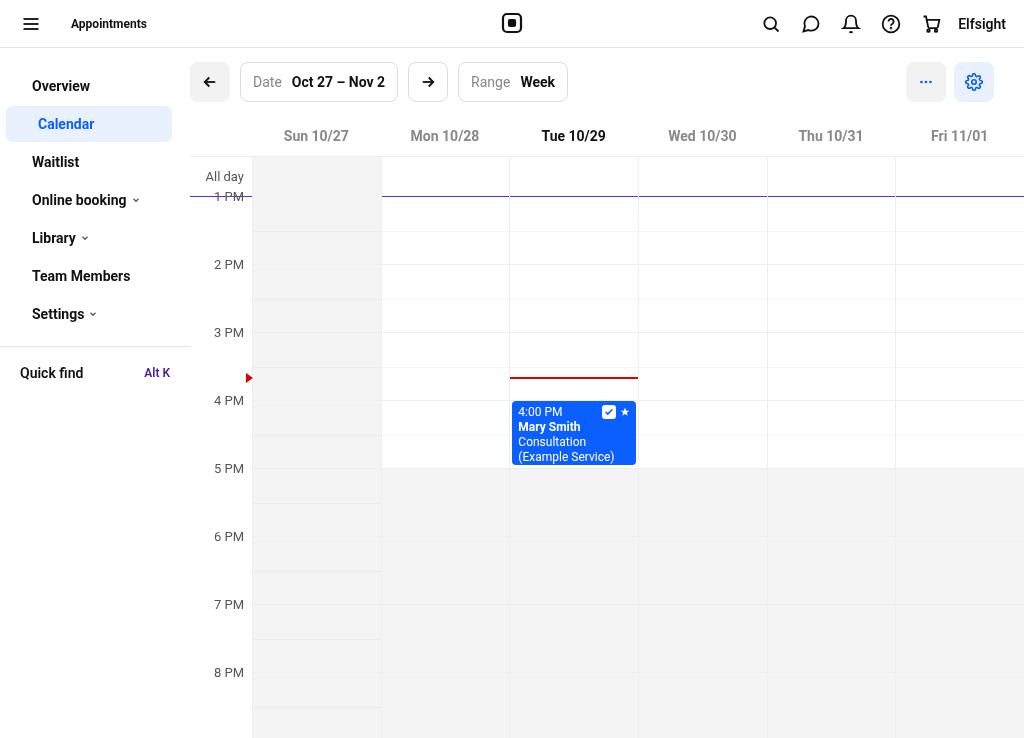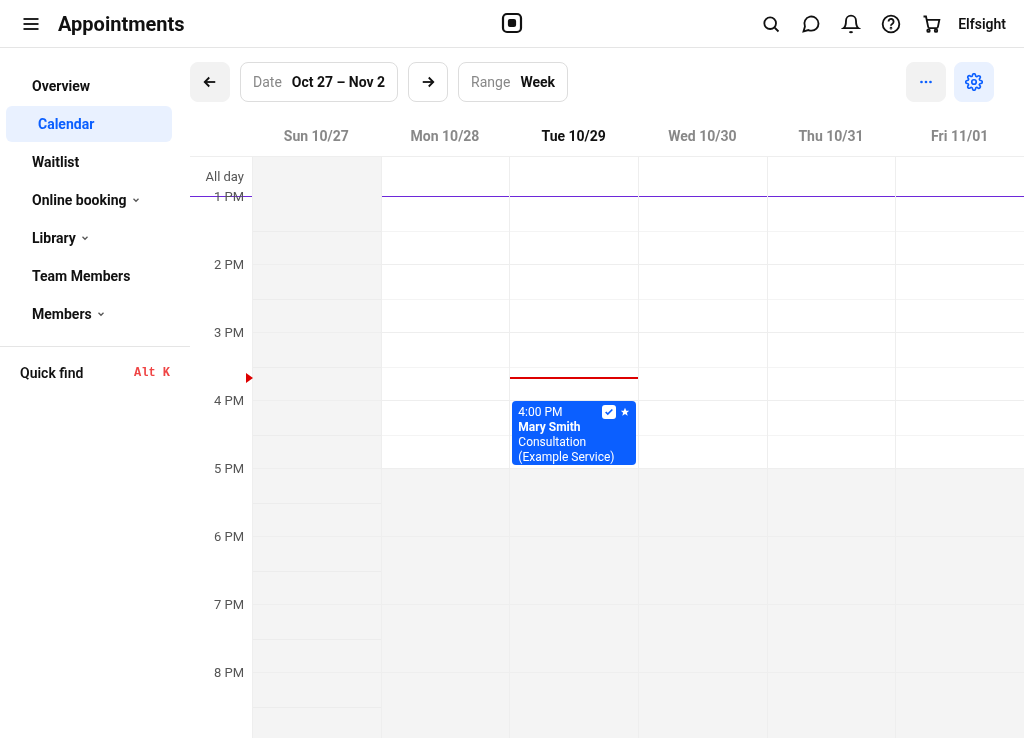--- a/index.html
+++ b/index.html
@@ -21,21 +21,22 @@
     padding: 0 18px;
     gap: 12px;
   }
   .header-left {
     display: flex;
     align-items: center;
     gap: 14px;
   }
   .header-title {
     font-weight: 700;
-    font-size: 20px;
+    font-size: 12px;
+    margin-left: 13px;
   }
   .header-center {
     position: absolute;
     left: 50%;
     transform: translateX(-50%);
   }
   .header-right {
     margin-left: auto;
     display: flex;
     align-items: center;
@@ -99,23 +100,22 @@
     align-items: center;
     justify-content: space-between;
     padding: 6px 20px;
     font-size: 14px;
     font-weight: 600;
     cursor: pointer;
     color: #111;
   }
   .kbd {
     font-size: 12px;
-    color: #ef4444;
+    color: #4c1d95;
     font-weight: 600;
-    font-family: Liberation Mono, monospace;
   }
   
   .main {
     flex: 1;
     display: flex;
     flex-direction: column;
     overflow: hidden;
   }
   .toolbar {
     display: flex;
@@ -340,21 +340,21 @@
           <span class="nav-caret">
             <svg width="10" height="10" viewBox="0 0 24 24" fill="none" stroke="currentColor" stroke-width="3">
               <polyline points="6 9 12 15 18 9"></polyline>
             </svg>
           </span>
         </div>
         <div class="nav-item">
           <span>Team Members</span>
         </div>
         <div class="nav-item">
-          <span>Members</span>
+          <span>Settings</span>
           <span class="nav-caret">
             <svg width="10" height="10" viewBox="0 0 24 24" fill="none" stroke="currentColor" stroke-width="3">
               <polyline points="6 9 12 15 18 9"></polyline>
             </svg>
           </span>
         </div>
       </div>
     <div class="sidebar-divider"></div>
     <div class="quick-find">
       <span>Quick find</span>

